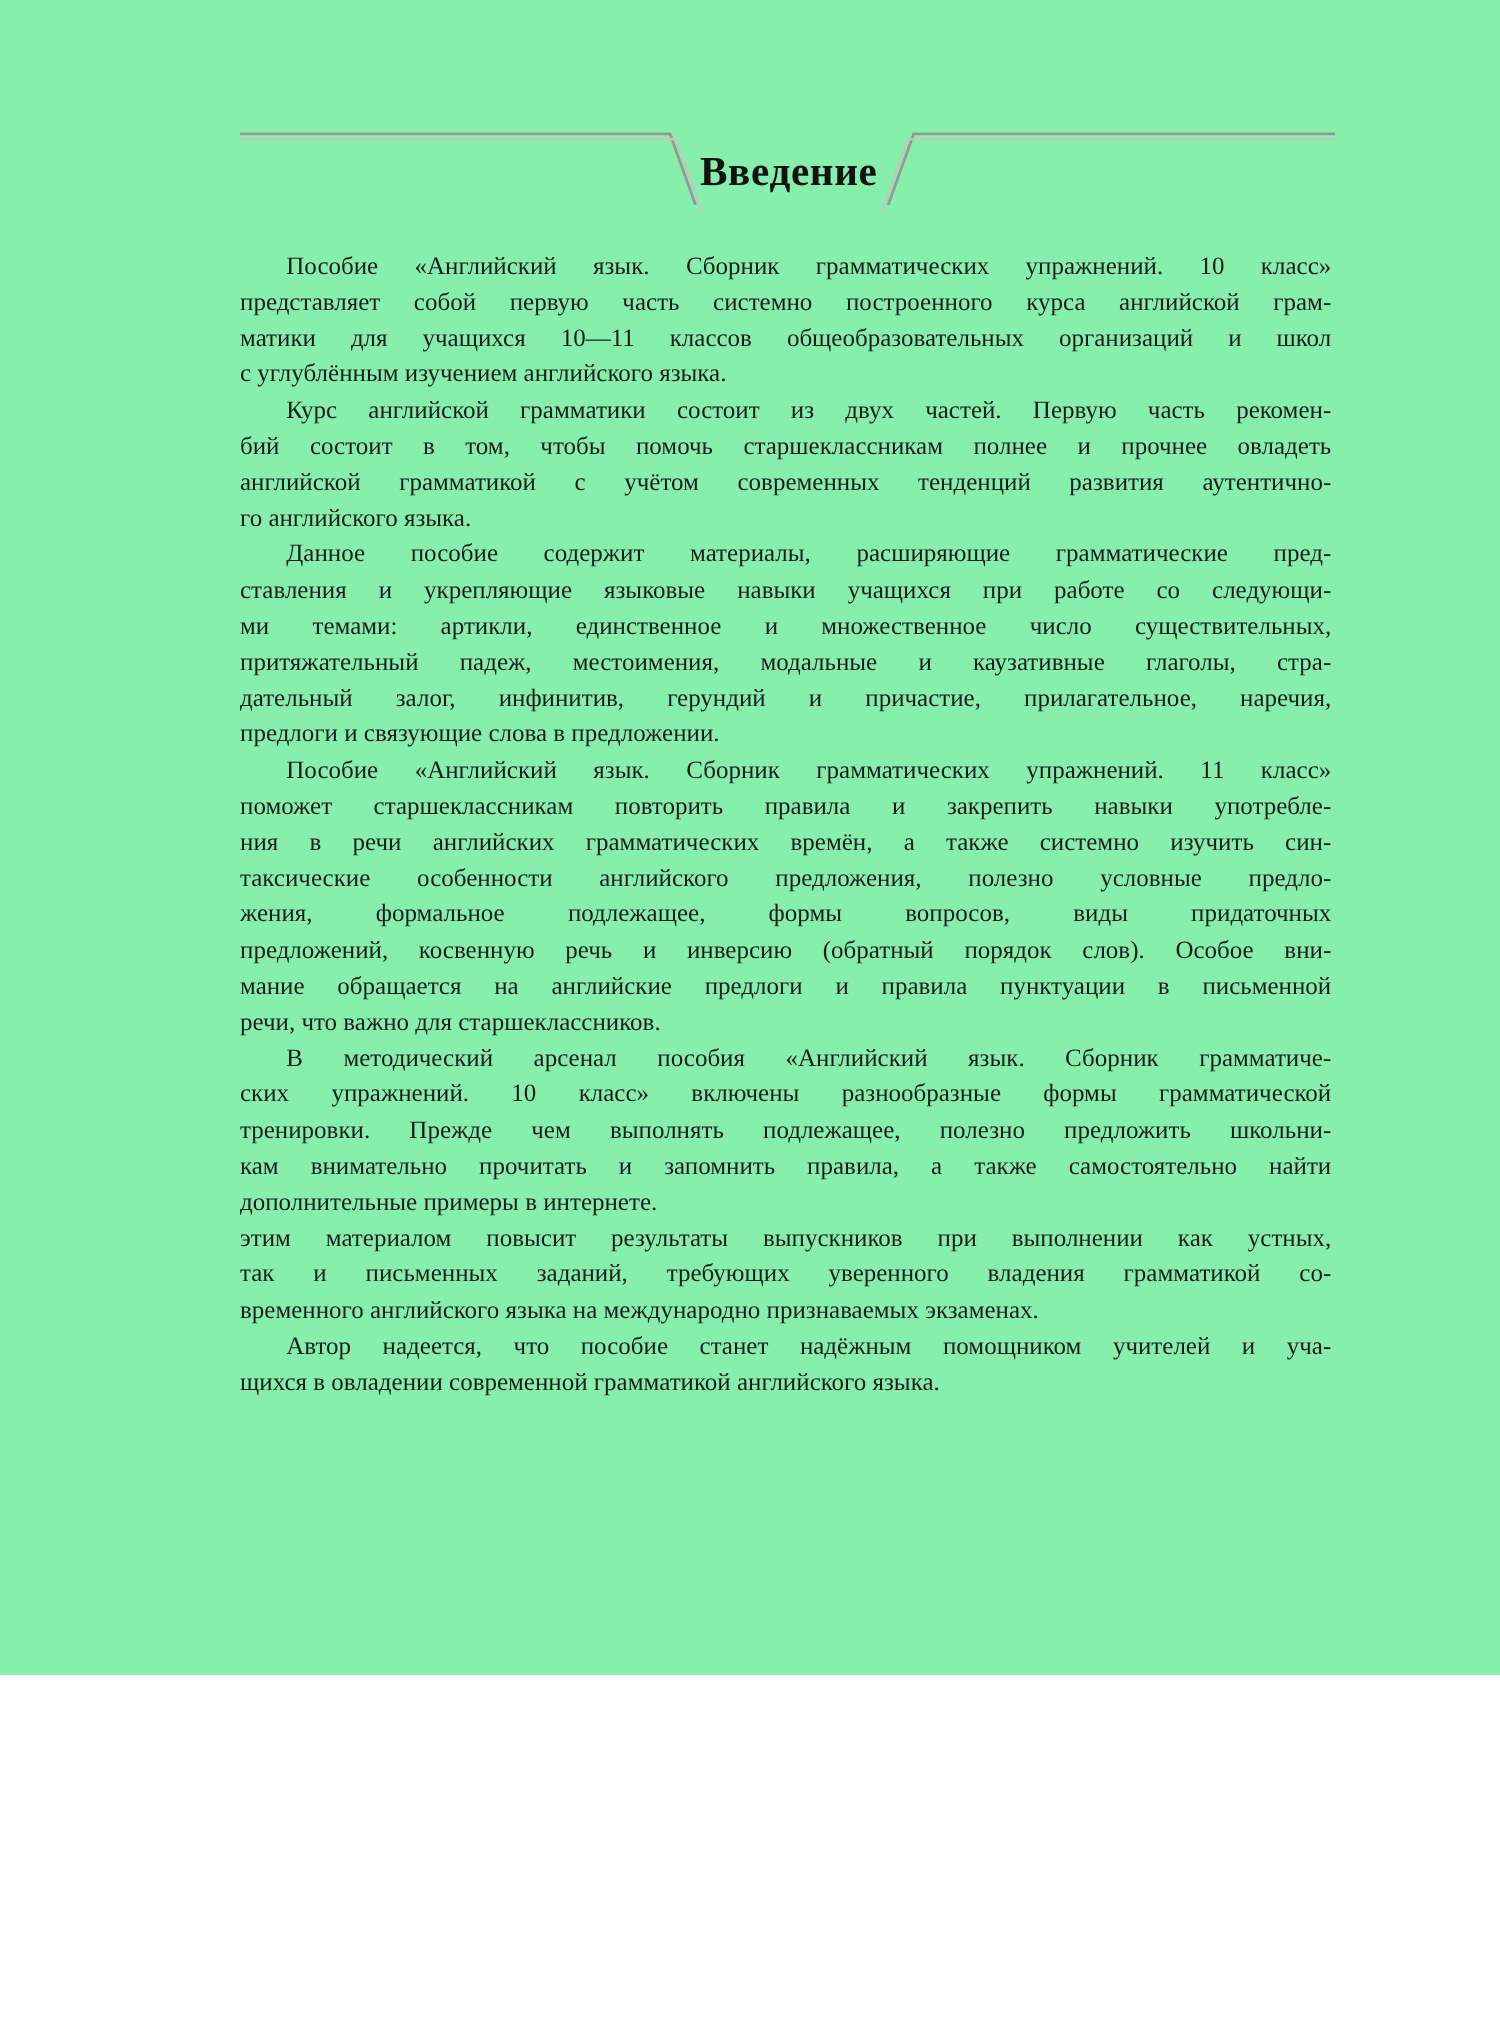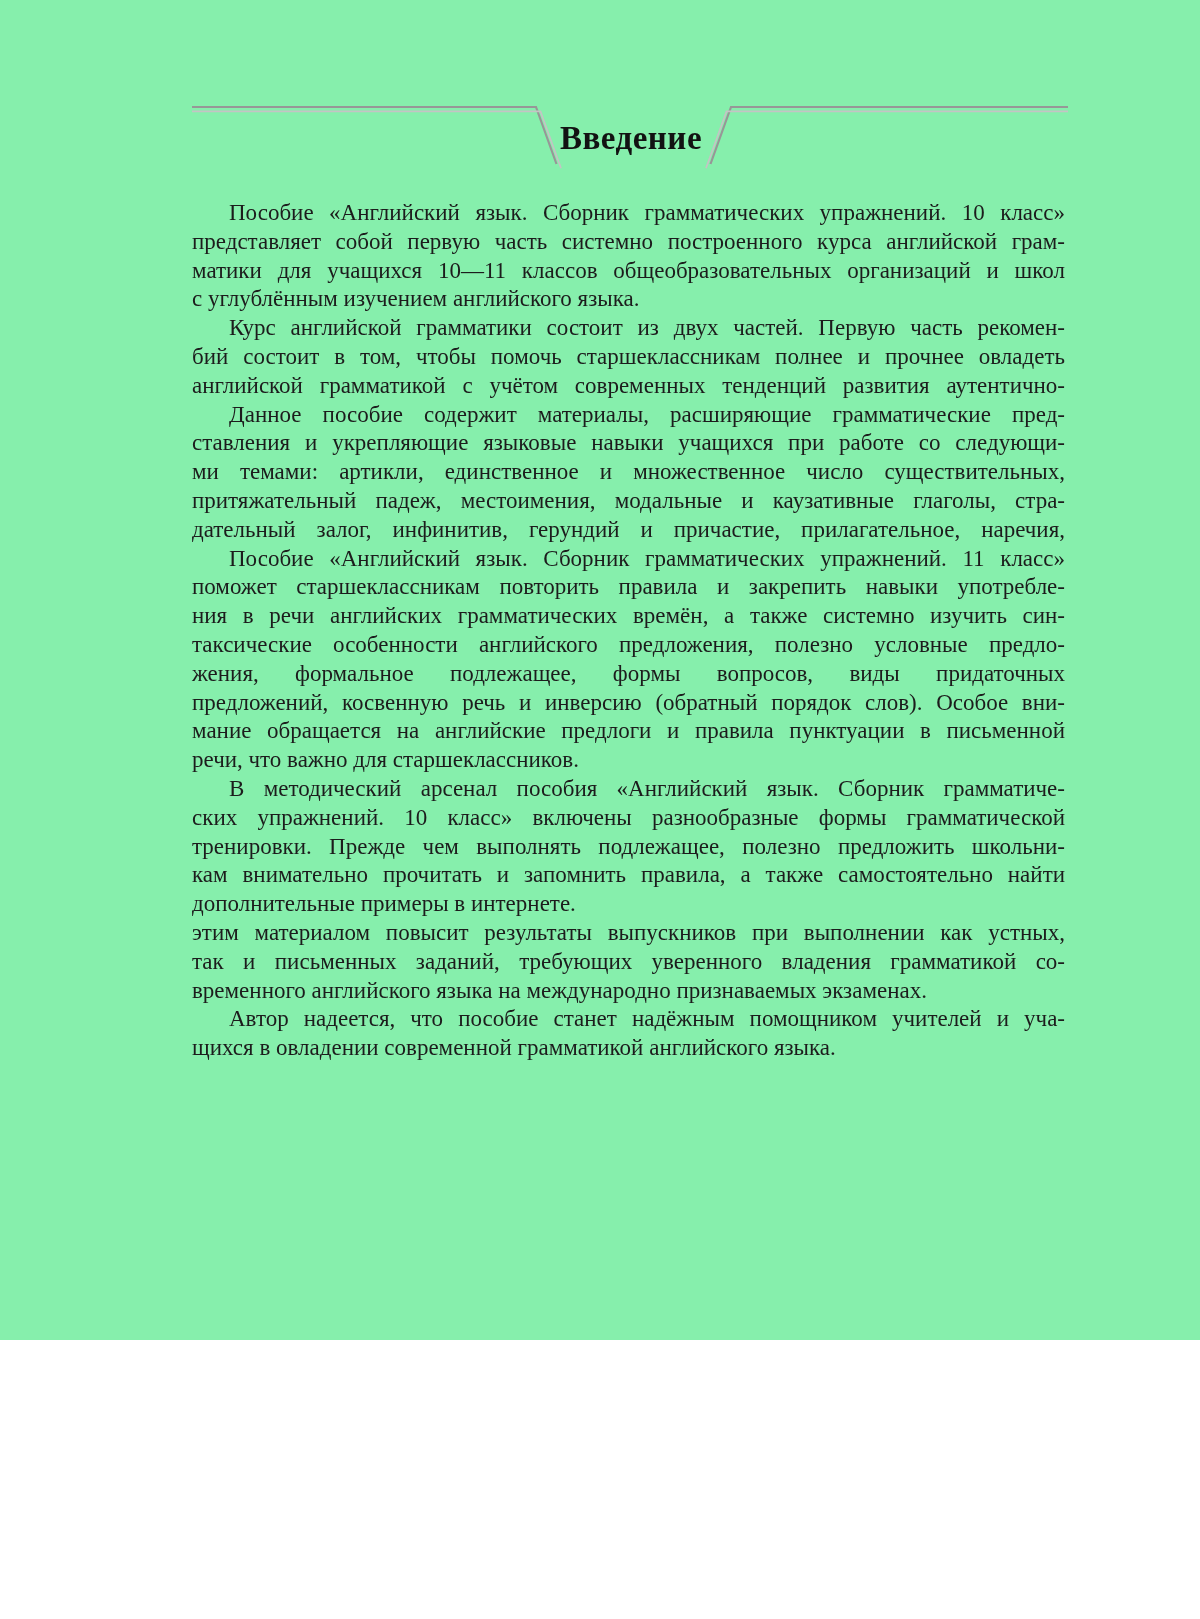--- a/index.html
+++ b/index.html
@@ -33,21 +33,21 @@
     font-weight: bold;
     color: #121212;
     white-space: nowrap;
     letter-spacing: 0.5px;
   }
   .body-text {
     position: absolute;
     left: 192px;
     top: 199px;
     width: 873px;
-    font-size: 23px;
+    font-size: 20px;
     line-height: 28.8px;
   }
   .para { margin: 0; }
   .line {
     text-align: justify;
     text-align-last: justify;
     height: 28.8px;
     white-space: normal;
     overflow: visible;
   }
@@ -102,27 +102,29 @@
       <div class="para">
         <div class="line first">Пособие «Английский язык. Сборник грамматических упражнений. 10 класс»</div>
         <div class="line">представляет собой первую часть системно построенного курса английской грам-</div>
         <div class="line">матики для учащихся 10—11 классов общеобразовательных организаций и школ</div>
         <div class="line last">с углублённым изучением английского языка.</div>
       </div>
       <div class="para">
         <div class="line first">Курс английской грамматики состоит из двух частей. Первую часть рекомен-</div>
         <div class="line">бий состоит в том, чтобы помочь старшеклассникам полнее и прочнее овладеть</div>
         <div class="line">английской грамматикой с учётом современных тенденций развития аутентично-</div>
+        <div class="line last">го английского языка.</div>
       </div>
       <div class="para">
         <div class="line first">Данное пособие содержит материалы, расширяющие грамматические пред-</div>
         <div class="line">ставления и укрепляющие языковые навыки учащихся при работе со следующи-</div>
         <div class="line">ми темами: артикли, единственное и множественное число существительных,</div>
         <div class="line">притяжательный падеж, местоимения, модальные и каузативные глаголы, стра-</div>
         <div class="line">дательный залог, инфинитив, герундий и причастие, прилагательное, наречия,</div>
+        <div class="line last">предлоги и связующие слова в предложении.</div>
       </div>
       <div class="para">
         <div class="line first">Пособие «Английский язык. Сборник грамматических упражнений. 11 класс»</div>
         <div class="line">поможет старшеклассникам повторить правила и закрепить навыки употребле-</div>
         <div class="line">ния в речи английских грамматических времён, а также системно изучить син-</div>
         <div class="line">таксические особенности английского предложения, полезно условные предло-</div>
         <div class="line">жения, формальное подлежащее, формы вопросов, виды придаточных</div>
         <div class="line">предложений, косвенную речь и инверсию (обратный порядок слов). Особое вни-</div>
         <div class="line">мание обращается на английские предлоги и правила пунктуации в письменной</div>
         <div class="line last">речи, что важно для старшеклассников.</div>

